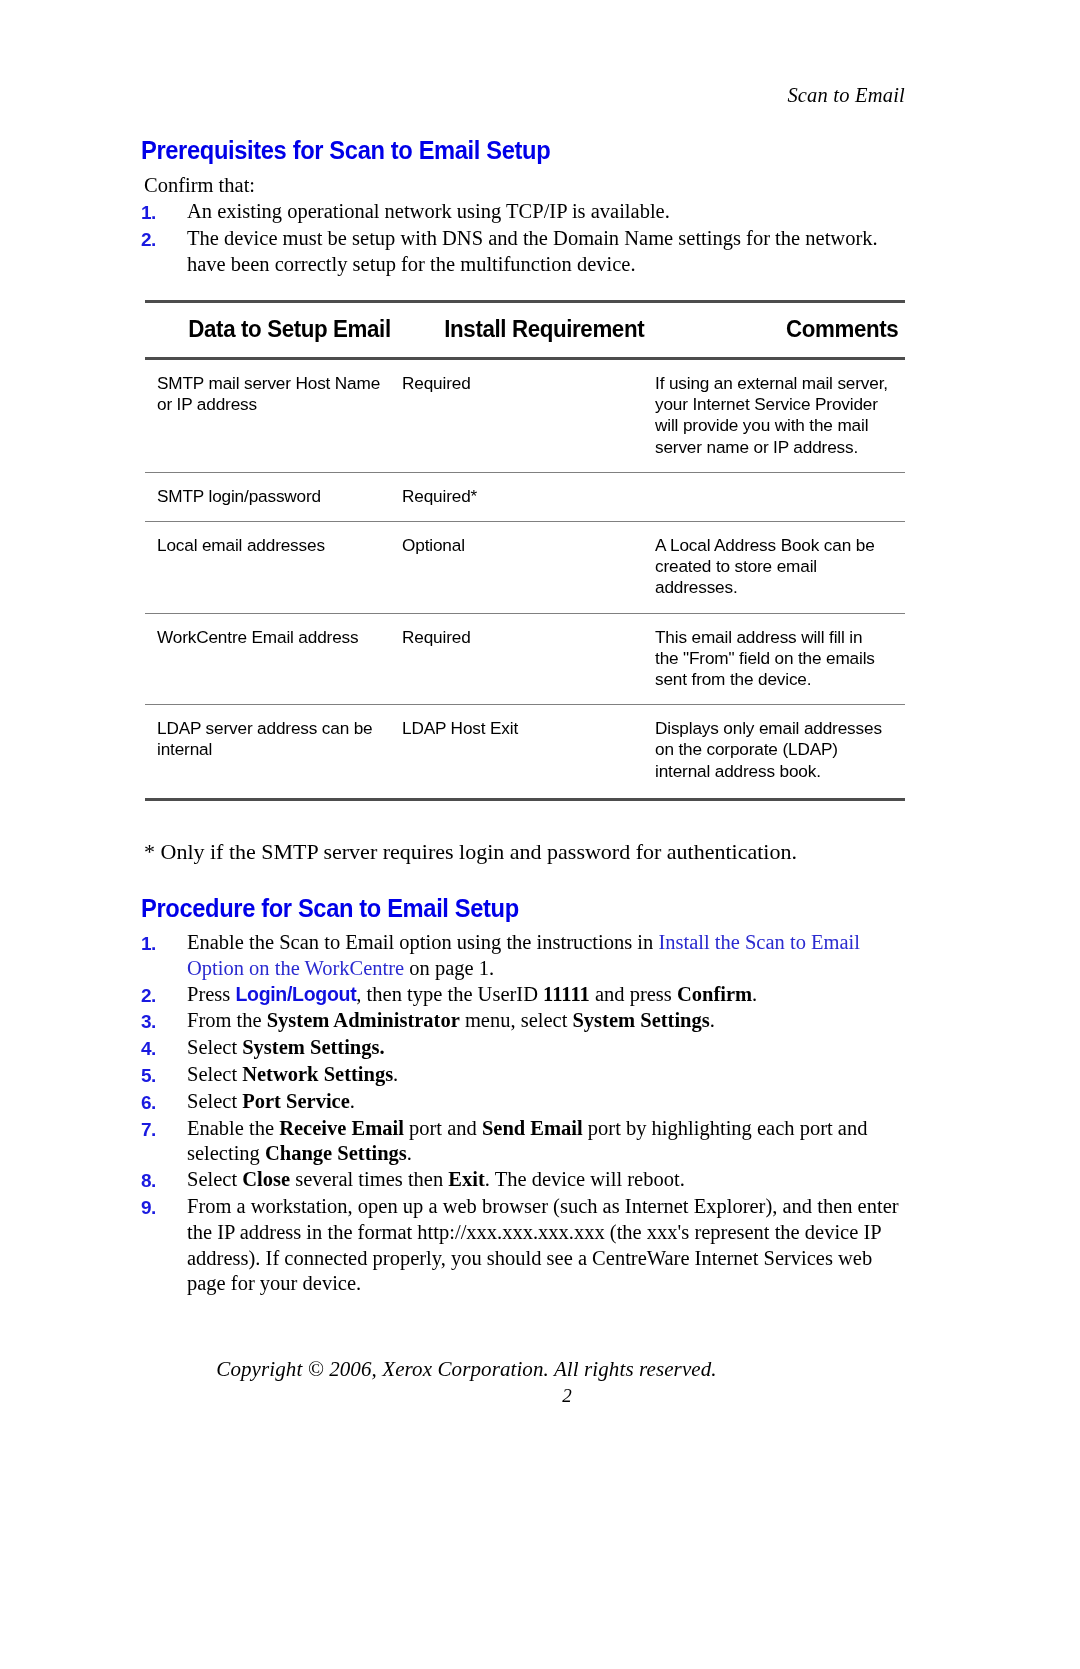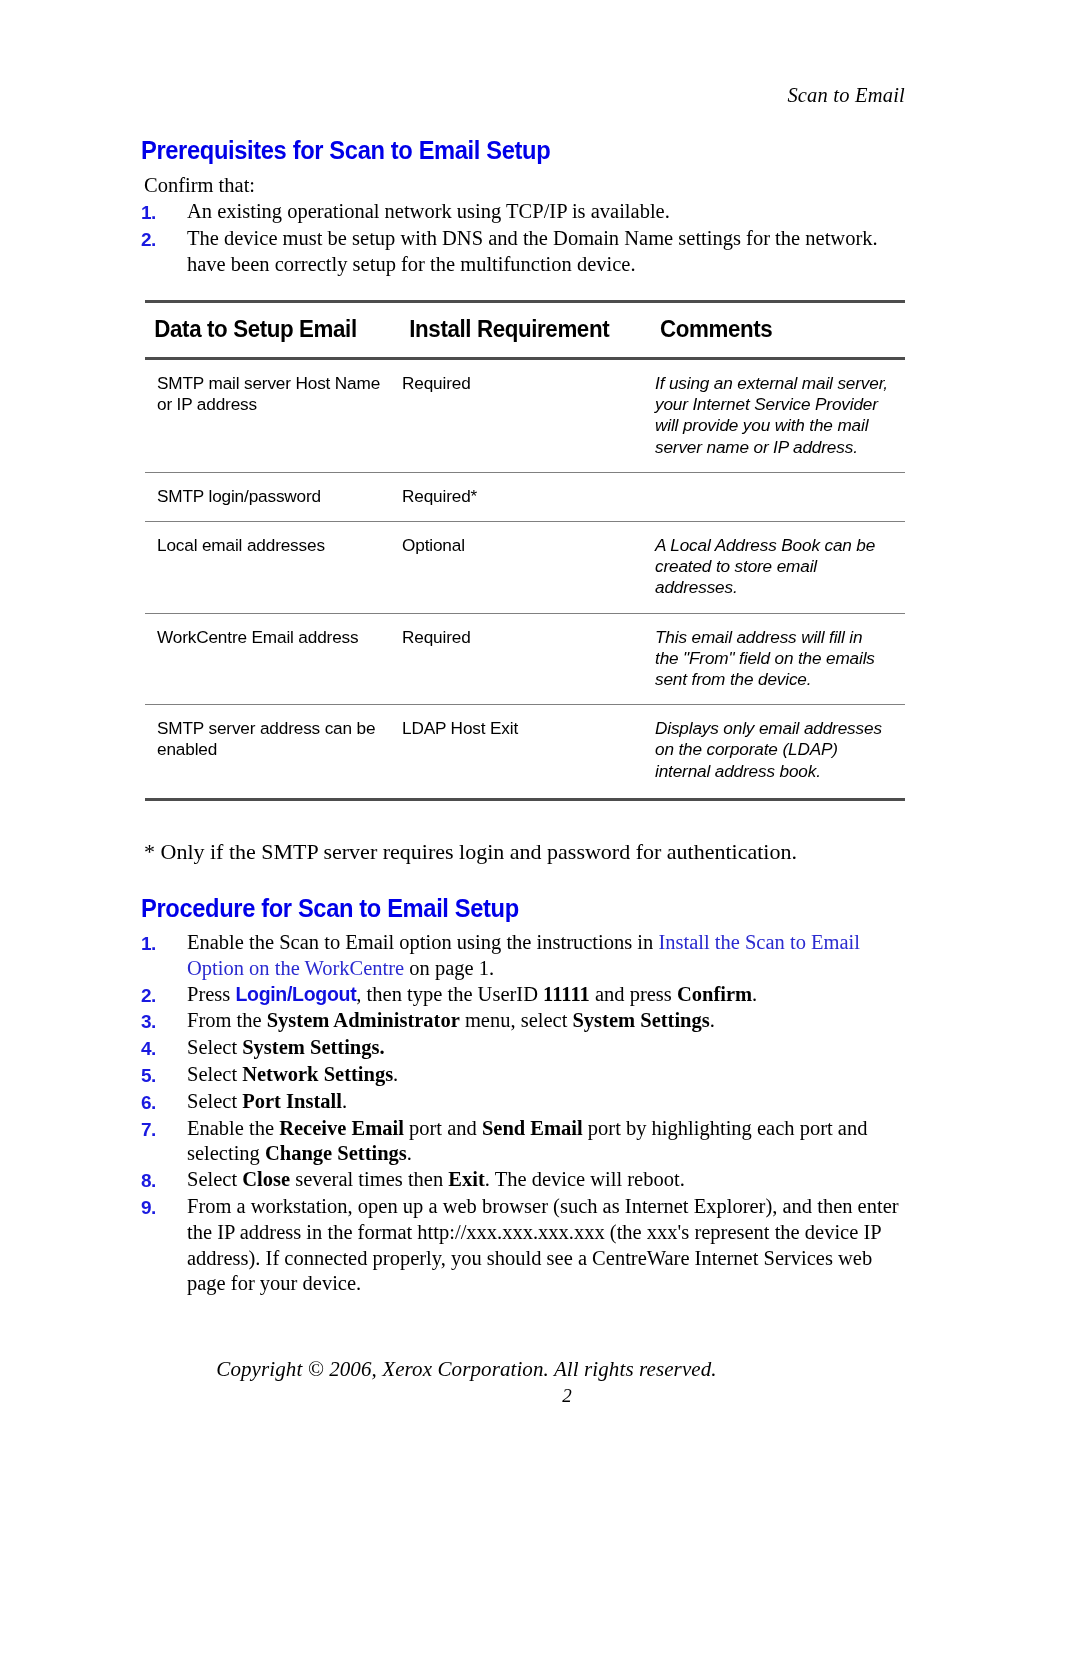--- a/index.html
+++ b/index.html
@@ -125,21 +125,21 @@
     font-family: "Liberation Sans", "DejaVu Sans", sans-serif;
     table-layout: fixed;
   }
   table.data-table col.c1 { width: 255px; }
   table.data-table col.c2 { width: 253px; }
   table.data-table col.c3 { width: 252px; }
 
   table.data-table thead th {
     font-size: 23.5px;
     font-weight: bold;
-    text-align: left;
+    text-align: right;
     padding: 13px 4px 14px 4px;
     border-top: 3px solid #4d4d4d;
     border-bottom: 3px solid #4d4d4d;
     letter-spacing: -0.4px;
     vertical-align: middle;
   }
   table.data-table thead th .hdrinner {
     display: inline-block;
     transform: scaleX(0.95);
   }
@@ -151,21 +151,21 @@
     padding: 13px 16px 14px 0;
     border-bottom: 1.6px solid #808080;
     letter-spacing: -0.15px;
   }
   table.data-table tbody tr:last-child td {
     border-bottom: 3px solid #4d4d4d;
     padding-bottom: 16px;
   }
   table.data-table tbody td.col1 { padding-left: 12px; }
   table.data-table tbody td.col2 { padding-left: 2px; }
-  table.data-table tbody td.col3 { padding-left: 2px; font-style: italic; }
+  table.data-table tbody td.col3 { padding-left: 2px; }
 
   
   #footnote {
     position: absolute;
     left: 117px;
     top: 839px;
     font-size: 22px;
     line-height: 25px;
   }
 
@@ -241,21 +241,21 @@
           <td class="col1">Local email addresses</td>
           <td class="col2">Optional</td>
           <td class="col3">A Local Address Book can be created to store email addresses.</td>
         </tr>
         <tr>
           <td class="col1">WorkCentre Email address</td>
           <td class="col2">Required</td>
           <td class="col3">This email address will fill in the "From" field on the emails sent from the device.</td>
         </tr>
         <tr>
-          <td class="col1">SMTP server address can be enabled</td>
+          <td class="col1">LDAP server address can be internal</td>
           <td class="col2">LDAP Host Exit</td>
           <td class="col3">Displays only email addresses on the corporate (LDAP) internal address book.</td>
         </tr>
       </tbody>
     </table>
   </div>
 
   <div id="footnote">* Only if the SMTP server requires login and password for authentication.</div>
 
   <div class="section-heading" id="heading-procedure">Procedure for Scan to Email Setup</div>
@@ -282,21 +282,21 @@
       <span class="content"><span>Select </span><b class="sb">System Settings.</b></span>
     </div>
 
     <div class="li">
       <span class="marker">5.</span>
       <span class="content"><span>Select </span><b class="sb">Network Settings</b><span>.</span></span>
     </div>
 
     <div class="li">
       <span class="marker">6.</span>
-      <span class="content"><span>Select </span><b class="sb">Port Install</b><span>.</span></span>
+      <span class="content"><span>Select </span><b class="sb">Port Service</b><span>.</span></span>
     </div>
 
     <div class="li">
       <span class="marker">7.</span>
       <span class="content"><span>Enable the </span><b class="sb">Receive Email</b><span> port and </span><b class="sb">Send Email</b><span> port by highlighting each port and selecting </span><b class="sb">Change Settings</b><span>.</span></span>
     </div>
 
     <div class="li">
       <span class="marker">8.</span>
       <span class="content"><span>Select </span><b class="sb">Close</b><span> several times then </span><b class="sb">Exit</b><span>. The device will reboot.</span></span>

